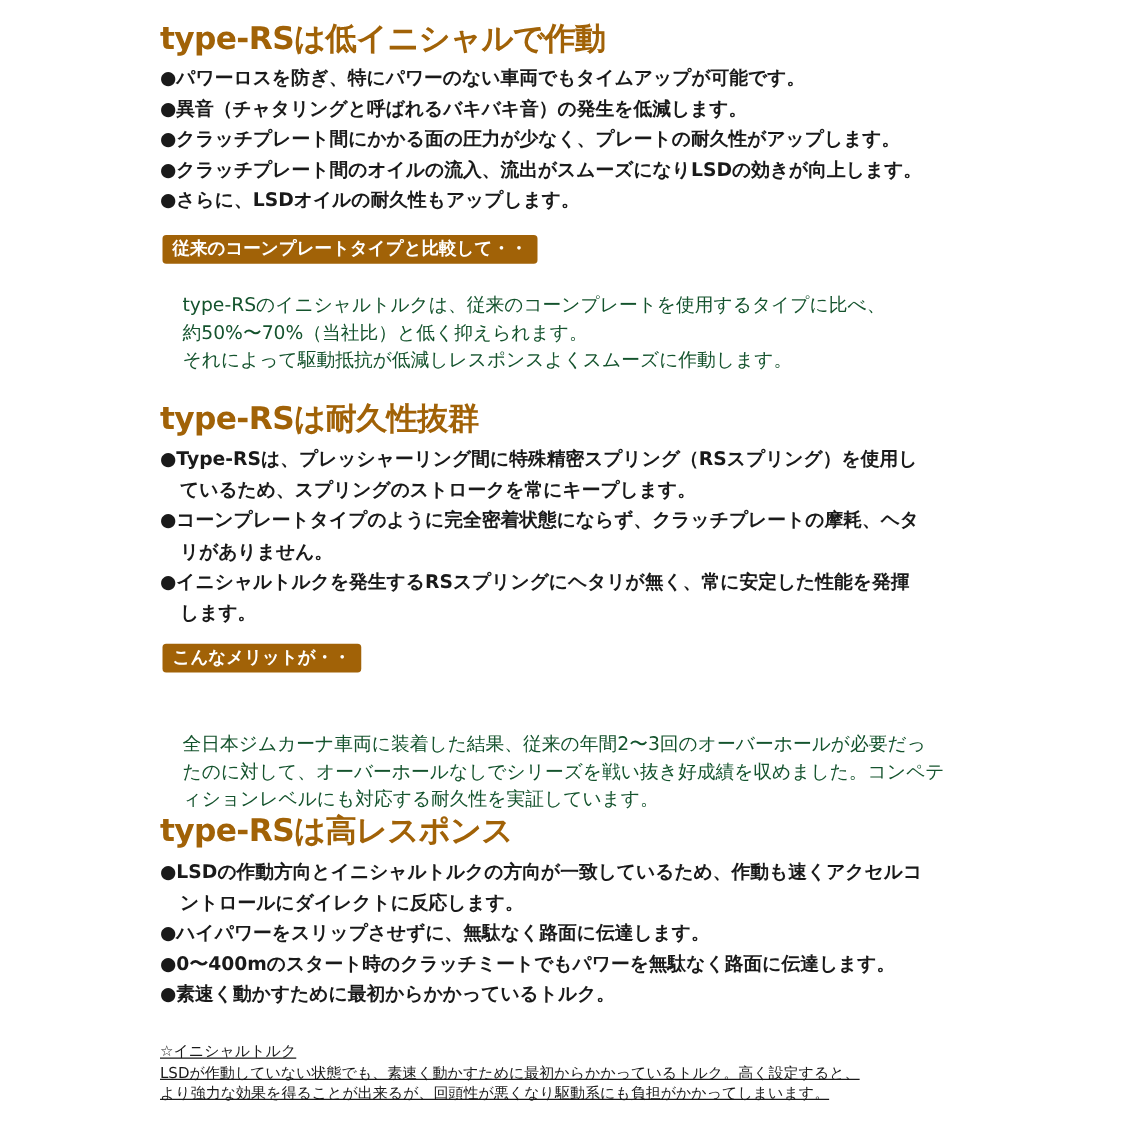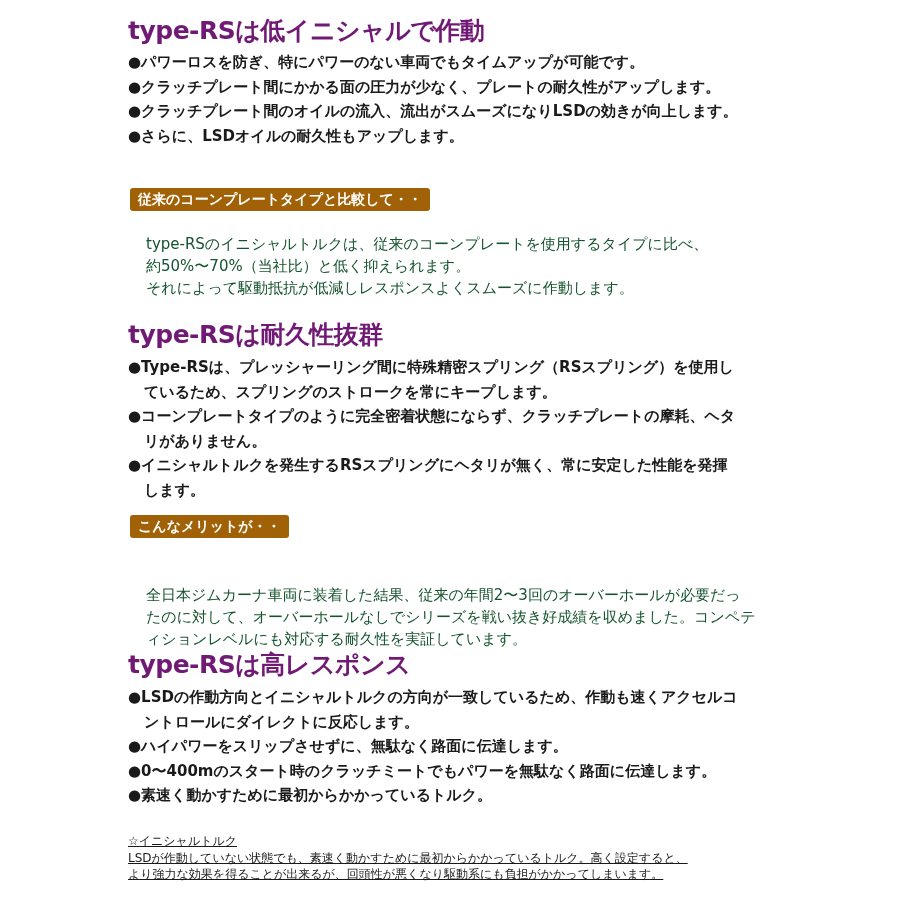--- a/index.html
+++ b/index.html
@@ -3,21 +3,21 @@
 <meta charset="utf-8">
 <style>
   html, body { margin:0; padding:0; }
   body {
     width:900px; height:900px; background:#ffffff; position:relative; overflow:hidden;
     font-family: "DejaVu Sans", "Liberation Sans", sans-serif;
     color:#1a1a1a;
   }
   .heading {
     position:absolute; left:128px; margin:0;
-    font-size:25px; font-weight:bold; color:#701a75; letter-spacing:-0.5px;
+    font-size:25px; font-weight:bold; color:#a16207; letter-spacing:-0.5px;
     white-space:nowrap;
   }
   .bullets { position:absolute; left:128px; margin:0; padding:0; list-style:none; }
   .bullets li {
     font-size:15px; line-height:24.5px; white-space:nowrap; color:#1a1a1a;font-weight:bold;
   }
   .bullets li.wrap-cont { padding-left:16px; }
   .label-box {
     position:absolute; left:130px; height:23px; background:#a16207; color:#ffffff;
     border-radius:3px; font-size:14px; line-height:23px; padding:0 8px; white-space:nowrap;
@@ -27,20 +27,21 @@
   .blue-text div { font-size:15px; line-height:22px; white-space:nowrap; }
   .note { position:absolute; left:128px; margin:0; color:#1a1a1a; }
   .note div { font-size:12px; line-height:16.5px; white-space:nowrap;text-decoration:underline; }
 </style>
 </head>
 <body>
 
 <h2 class="heading" style="top:14px;">type-RSは低イニシャルで作動</h2>
 <ul class="bullets" style="top:50px;">
   <li>●パワーロスを防ぎ、特にパワーのない車両でもタイムアップが可能です。</li>
+  <li>●異音（チャタリングと呼ばれるバキバキ音）の発生を低減します。</li>
   <li>●クラッチプレート間にかかる面の圧力が少なく、プレートの耐久性がアップします。</li>
   <li>●クラッチプレート間のオイルの流入、流出がスムーズになりLSDの効きが向上します。</li>
   <li>●さらに、LSDオイルの耐久性もアップします。</li>
 </ul>
 <div class="label-box" style="top:188px;">従来のコーンプレートタイプと比較して・・</div>
 <div class="blue-text" style="top:217px;">
   <div>type-RSのイニシャルトルクは、従来のコーンプレートを使用するタイプに比べ、</div>
   <div>約50%〜70%（当社比）と低く抑えられます。</div>
   <div>それによって駆動抵抗が低減しレスポンスよくスムーズに作動します。</div>
 </div>

